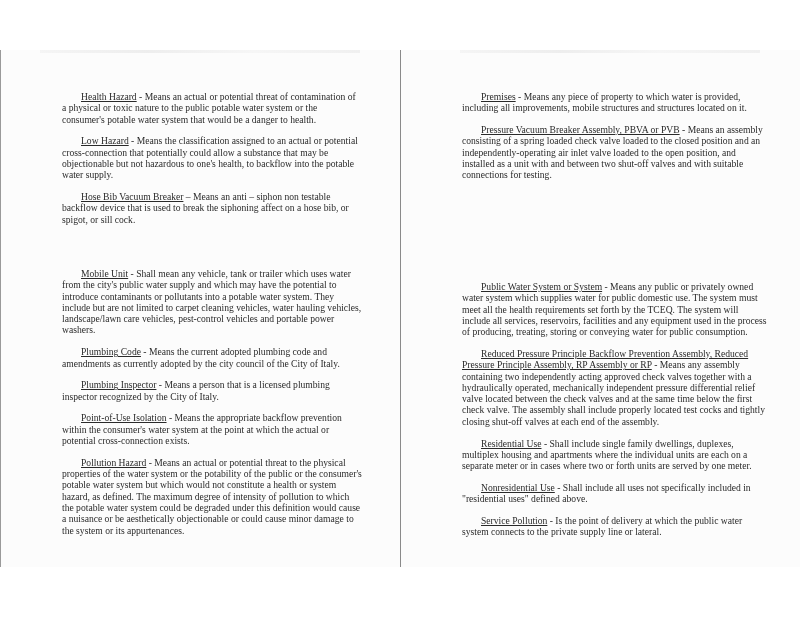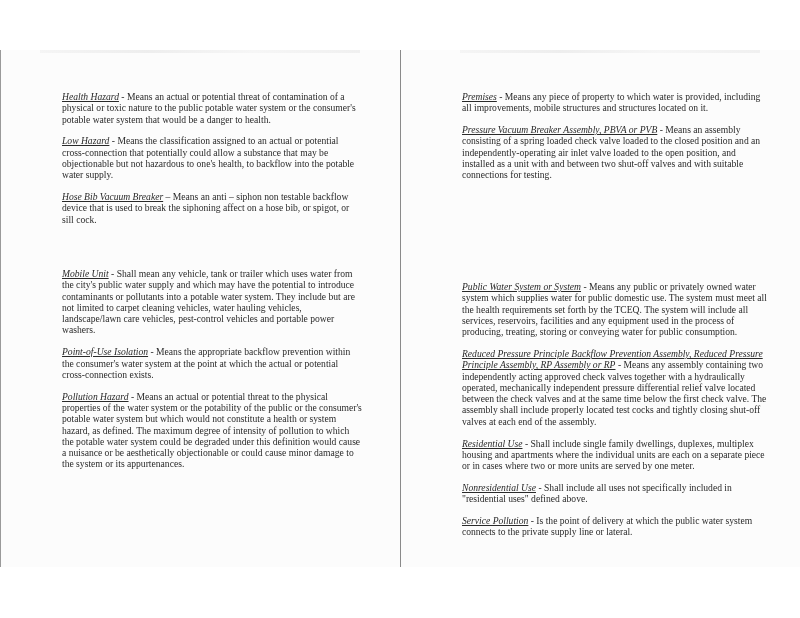--- a/index.html
+++ b/index.html
@@ -9,49 +9,51 @@
   }
   .scan {
     position: absolute; left: 0; top: 50px; width: 800px; height: 517px;
     background: #fcfcfc;
   }
   .edge-left { position: absolute; left: 0; top: 50px; width: 1px; height: 517px; background: #9a9a9a; }
   .divider { position: absolute; left: 400px; top: 50px; width: 1px; height: 517px; background: #8a8a8a; }
   .topnoise { position: absolute; top: 50px; height: 3px; background: linear-gradient(90deg, #f0f0f0, #e4e4e4, #f2f2f2, #e8e8e8); opacity: .6; }
   .block { position: absolute; font-size: 9.6px; line-height: 11.3px; }
   .entry { margin: 0 0 10.5px 0; }
-  .term { font-style: italic; text-decoration: underline; }
+  .term { text-decoration: underline; margin-left: 19px; }
   .col-left { left: 62px; width: 300px; }
   .col-right { left: 462px; width: 305px; }
 </style>
 </head>
 <body>
 
 <div class="scan"></div>
 <div class="topnoise" style="left:40px;width:320px"></div>
 <div class="topnoise" style="left:460px;width:300px"></div>
 <div class="edge-left"></div>
 <div class="divider"></div>
 
 <div class="block col-left" style="top:91px">
   <p class="entry"><span class="term">Health Hazard</span><span> - </span><span>Means an actual or potential threat of contamination of a physical or toxic nature to the public potable water system or the consumer's potable water system that would be a danger to health.</span></p>
   <p class="entry"><span class="term">Low Hazard</span><span> - </span><span>Means the classification assigned to an actual or potential cross-connection that potentially could allow a substance that may be objectionable but not hazardous to one's health, to backflow into the potable water supply.</span></p>
   <p class="entry"><span class="term">Hose Bib Vacuum Breaker</span><span> – </span><span>Means an anti – siphon non testable backflow device that is used to break the siphoning affect on a hose bib, or spigot, or sill cock.</span></p>
 </div>
 
 <div class="block col-left" style="top:268px">
   <p class="entry"><span class="term">Mobile Unit</span><span> - </span><span>Shall mean any vehicle, tank or trailer which uses water from the city's public water supply and which may have the potential to introduce contaminants or pollutants into a potable water system. They include but are not limited to carpet cleaning vehicles, water hauling vehicles, landscape/lawn care vehicles, pest-control vehicles and portable power washers.</span></p>
+  <p class="entry"><span class="term">Plumbing Code</span><span> - </span><span>Means the current adopted plumbing code and amendments as currently adopted by the city council of the City of Italy.</span></p>
+  <p class="entry"><span class="term">Plumbing Inspector</span><span> - </span><span>Means a person that is a licensed plumbing inspector recognized by the City of Italy.</span></p>
   <p class="entry"><span class="term">Point-of-Use Isolation</span><span> - </span><span>Means the appropriate backflow prevention within the consumer's water system at the point at which the actual or potential cross-connection exists.</span></p>
   <p class="entry"><span class="term">Pollution Hazard</span><span> - </span><span>Means an actual or potential threat to the physical properties of the water system or the potability of the public or the consumer's potable water system but which would not constitute a health or system hazard, as defined. The maximum degree of intensity of pollution to which the potable water system could be degraded under this definition would cause a nuisance or be aesthetically objectionable or could cause minor damage to the system or its appurtenances.</span></p>
 </div>
 
 <div class="block col-right" style="top:91px">
   <p class="entry"><span class="term">Premises</span><span> - </span><span>Means any piece of property to which water is provided, including all improvements, mobile structures and structures located on it.</span></p>
   <p class="entry"><span class="term">Pressure Vacuum Breaker Assembly, PBVA or PVB</span><span> - </span><span>Means an assembly consisting of a spring loaded check valve loaded to the closed position and an independently-operating air inlet valve loaded to the open position, and installed as a unit with and between two shut-off valves and with suitable connections for testing.</span></p>
 </div>
 
 <div class="block col-right" style="top:281px">
   <p class="entry"><span class="term">Public Water System or System</span><span> - </span><span>Means any public or privately owned water system which supplies water for public domestic use. The system must meet all the health requirements set forth by the TCEQ. The system will include all services, reservoirs, facilities and any equipment used in the process of producing, treating, storing or conveying water for public consumption.</span></p>
   <p class="entry"><span class="term">Reduced Pressure Principle Backflow Prevention Assembly, Reduced Pressure Principle Assembly, RP Assembly or RP</span><span> - </span><span>Means any assembly containing two independently acting approved check valves together with a hydraulically operated, mechanically independent pressure differential relief valve located between the check valves and at the same time below the first check valve. The assembly shall include properly located test cocks and tightly closing shut-off valves at each end of the assembly.</span></p>
-  <p class="entry"><span class="term">Residential Use</span><span> - </span><span>Shall include single family dwellings, duplexes, multiplex housing and apartments where the individual units are each on a separate piece or in cases where two or more units are served by one meter.</span></p>
+  <p class="entry"><span class="term">Residential Use</span><span> - </span><span>Shall include single family dwellings, duplexes, multiplex housing and apartments where the individual units are each on a separate meter or in cases where two or forth units are served by one meter.</span></p>
   <p class="entry"><span class="term">Nonresidential Use</span><span> - </span><span>Shall include all uses not specifically included in "residential uses" defined above.</span></p>
   <p class="entry"><span class="term">Service Pollution</span><span> - </span><span>Is the point of delivery at which the public water system connects to the private supply line or lateral.</span></p>
 </div>
 
 </body></html>

